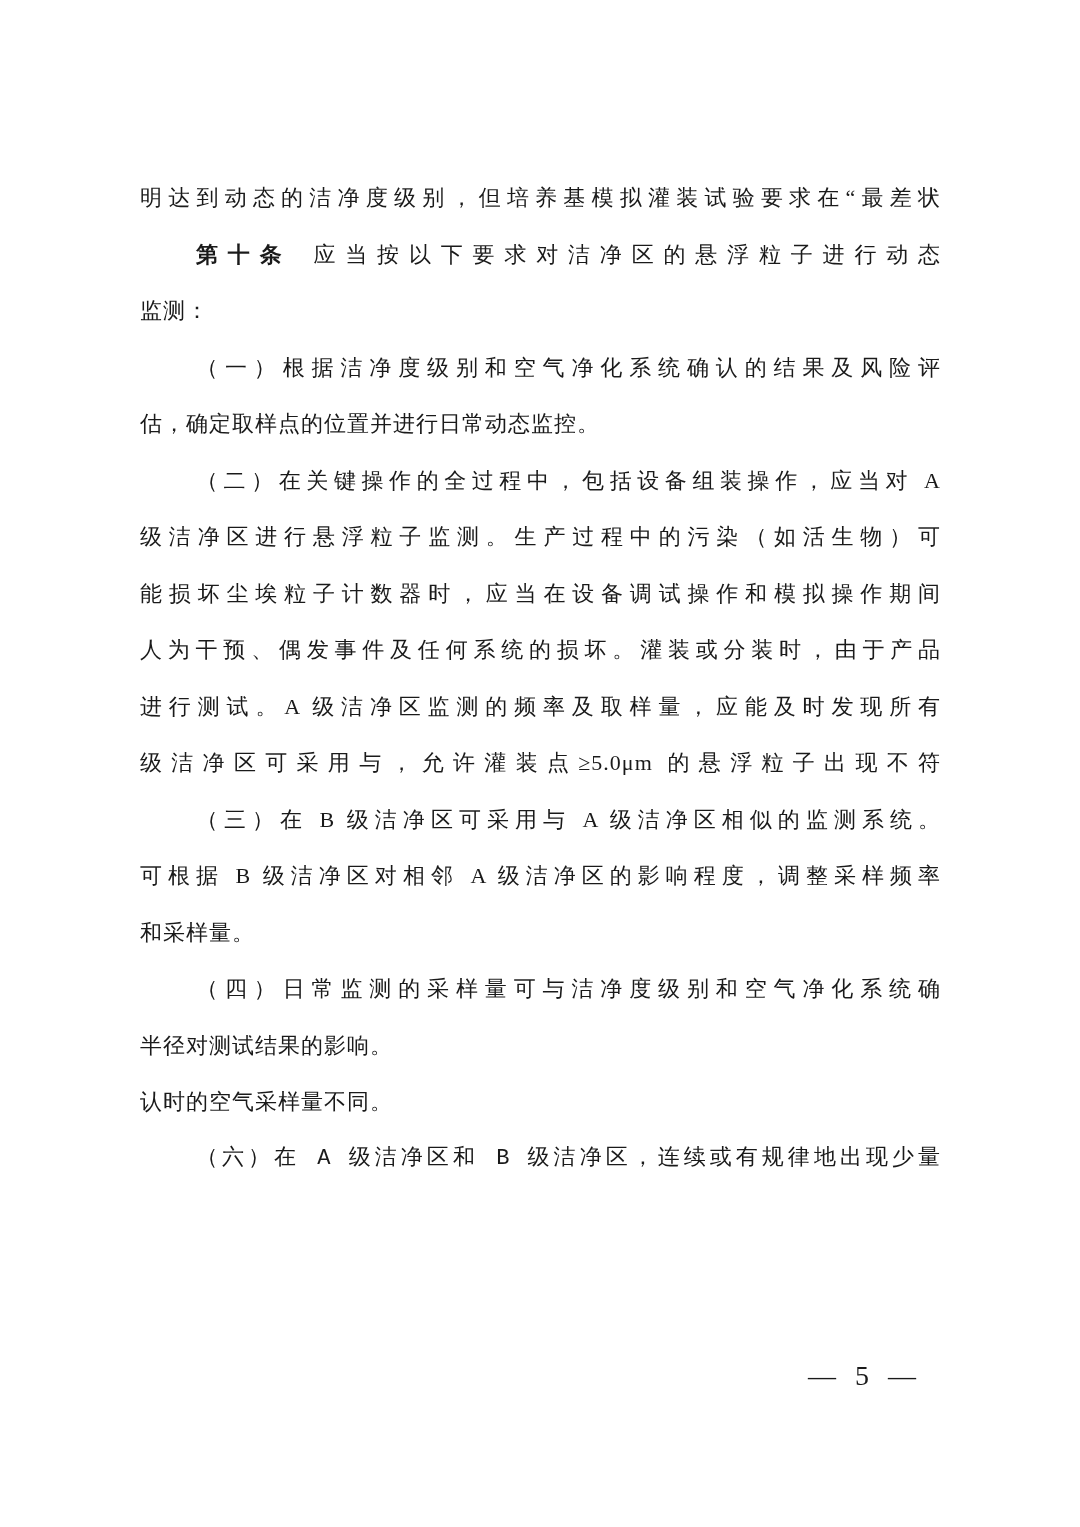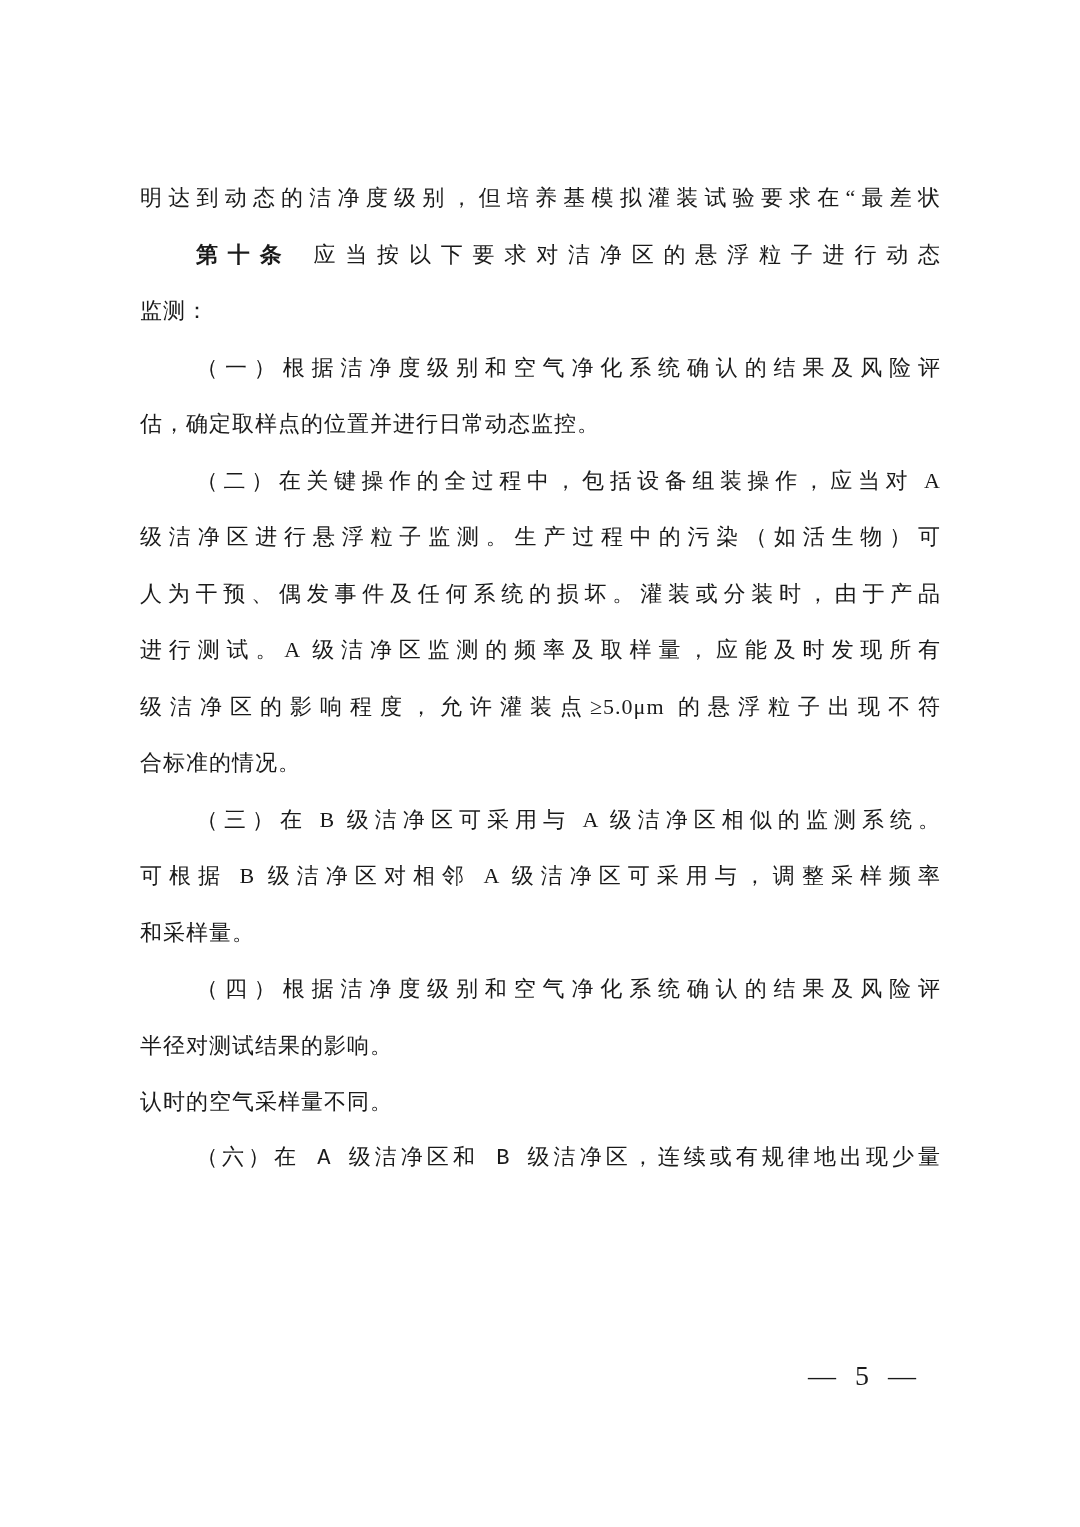--- a/index.html
+++ b/index.html
@@ -57,26 +57,26 @@
 
 <div class="page">
   <div class="page-body">
       <div class="line justify"><span>明达到动态的洁净度级别，但培养基模拟灌装试验要求在“最差状</span></div>
       <div class="line justify" style="padding-left: 56px;"><span class="article-head">第十条</span><span>应当按以下要求对洁净区的悬浮粒子进行动态</span></div>
       <div class="line"><span>监测：</span></div>
       <div class="line justify" style="padding-left: 56px;"><span>（一）根据洁净度级别和空气净化系统确认的结果及风险评</span></div>
       <div class="line"><span>估，确定取样点的位置并进行日常动态监控。</span></div>
       <div class="line justify" style="padding-left: 56px;"><span>（二）在关键操作的全过程中，包括设备组装操作，应当对 A</span></div>
       <div class="line justify"><span>级洁净区进行悬浮粒子监测。生产过程中的污染（如活生物）可</span></div>
+      <div class="line justify"><span>能损坏尘埃粒子计数器时，应当在设备调试操作和模拟操作期间</span></div>
       <div class="line justify"><span>人为干预、偶发事件及任何系统的损坏。灌装或分装时，由于产品</span></div>
       <div class="line justify"><span>进行测试。A 级洁净区监测的频率及取样量，应能及时发现所有</span></div>
-      <div class="line justify"><span>级洁净区的影响程度，允许灌装点≥5.0μm 的悬浮粒子出现不符</span></div>
-      <div class="line"><span>合标准的情况。</span></div>
+      <div class="line justify"><span>级洁净区可采用与，允许灌装点≥5.0μm 的悬浮粒子出现不符</span></div>
       <div class="line justify" style="padding-left: 56px; font-family: Liberation Serif, serif;"><span>（三）在 B 级洁净区可采用与 A 级洁净区相似的监测系统。</span></div>
-      <div class="line justify"><span>可根据 B 级洁净区对相邻 A 级洁净区可采用与，调整采样频率</span></div>
+      <div class="line justify"><span>可根据 B 级洁净区对相邻 A 级洁净区的影响程度，调整采样频率</span></div>
       <div class="line"><span>和采样量。</span></div>
-      <div class="line justify" style="padding-left: 56px;"><span>（四）根据洁净度级别和空气净化系统确认的结果及风险评</span></div>
+      <div class="line justify" style="padding-left: 56px;"><span>（四）日常监测的采样量可与洁净度级别和空气净化系统确</span></div>
       <div class="line"><span>半径对测试结果的影响。</span></div>
       <div class="line"><span>认时的空气采样量不同。</span></div>
       <div class="line justify" style="padding-left: 56px; font-family: Liberation Mono, monospace;"><span>（六）在 A 级洁净区和 B 级洁净区，连续或有规律地出现少量</span></div>
     </div>
   <div class="footer">— 5 —</div>
 </div>
 
 </body></html>

